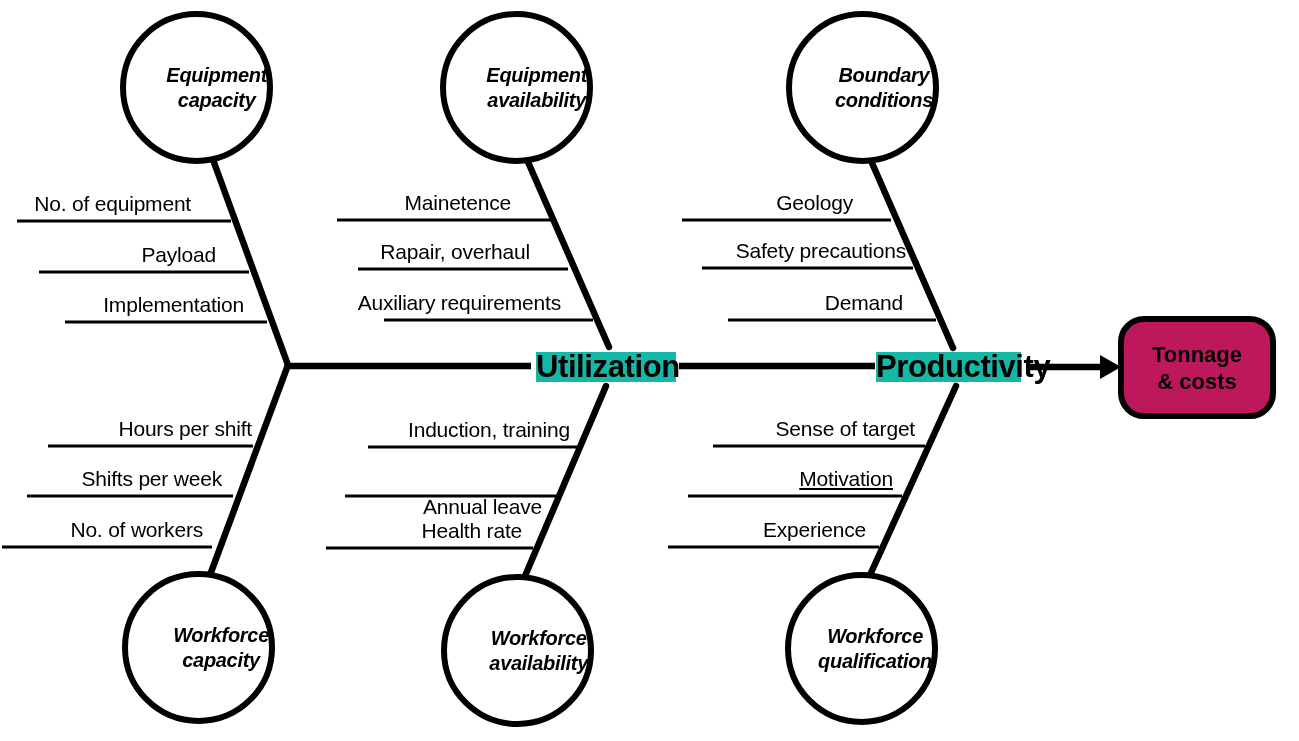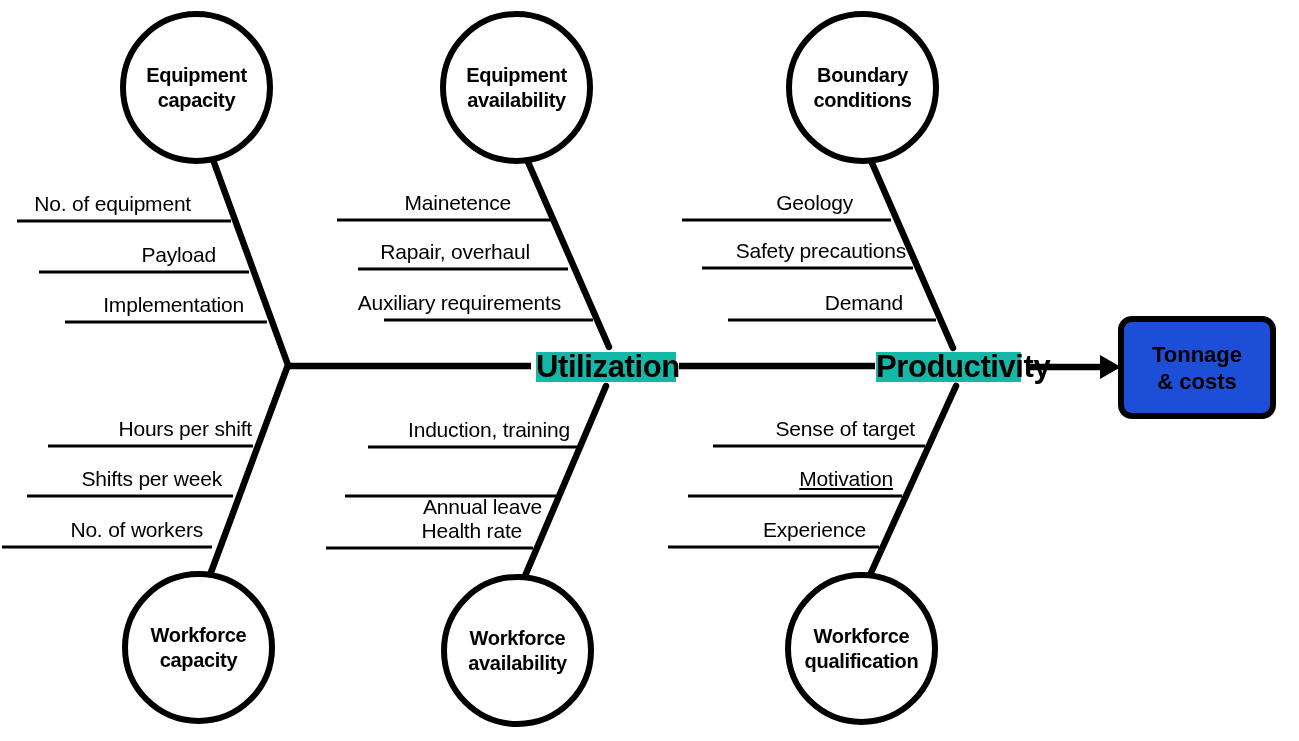--- a/index.html
+++ b/index.html
@@ -26,22 +26,23 @@
     position: absolute;
     z-index: 2;
     width: 153px;
     height: 153px;
     box-sizing: border-box;
     border: 6px solid #000000;
     border-radius: 50%;
     background: #ffffff;
     display: flex;
     align-items: center;
-    justify-content: center;
+    justify-content: flex-end;
     text-align: center;
+    font-style: italic;
   }
   .cause-circle span {
     font-weight: bold;
     font-size: 20px;
     line-height: 25px;
     letter-spacing: -0.3px;
     white-space: pre-line;
   }
   .factor {
     position: absolute;
@@ -64,22 +65,22 @@
   }
   .result-box {
     position: absolute;
     z-index: 2;
     left: 1118px;
     top: 316px;
     width: 158px;
     height: 103px;
     box-sizing: border-box;
     border: 6px solid #000000;
-    border-radius: 14px;
-    background: #1d4ed8;
+    border-radius: 26px;
+    background: #be185d;
     display: flex;
     align-items: center;
     justify-content: center;
     text-align: center;
   }
   .result-box span {
     font-weight: bold;
     font-size: 22px;
     line-height: 27px;
     white-space: pre-line;

